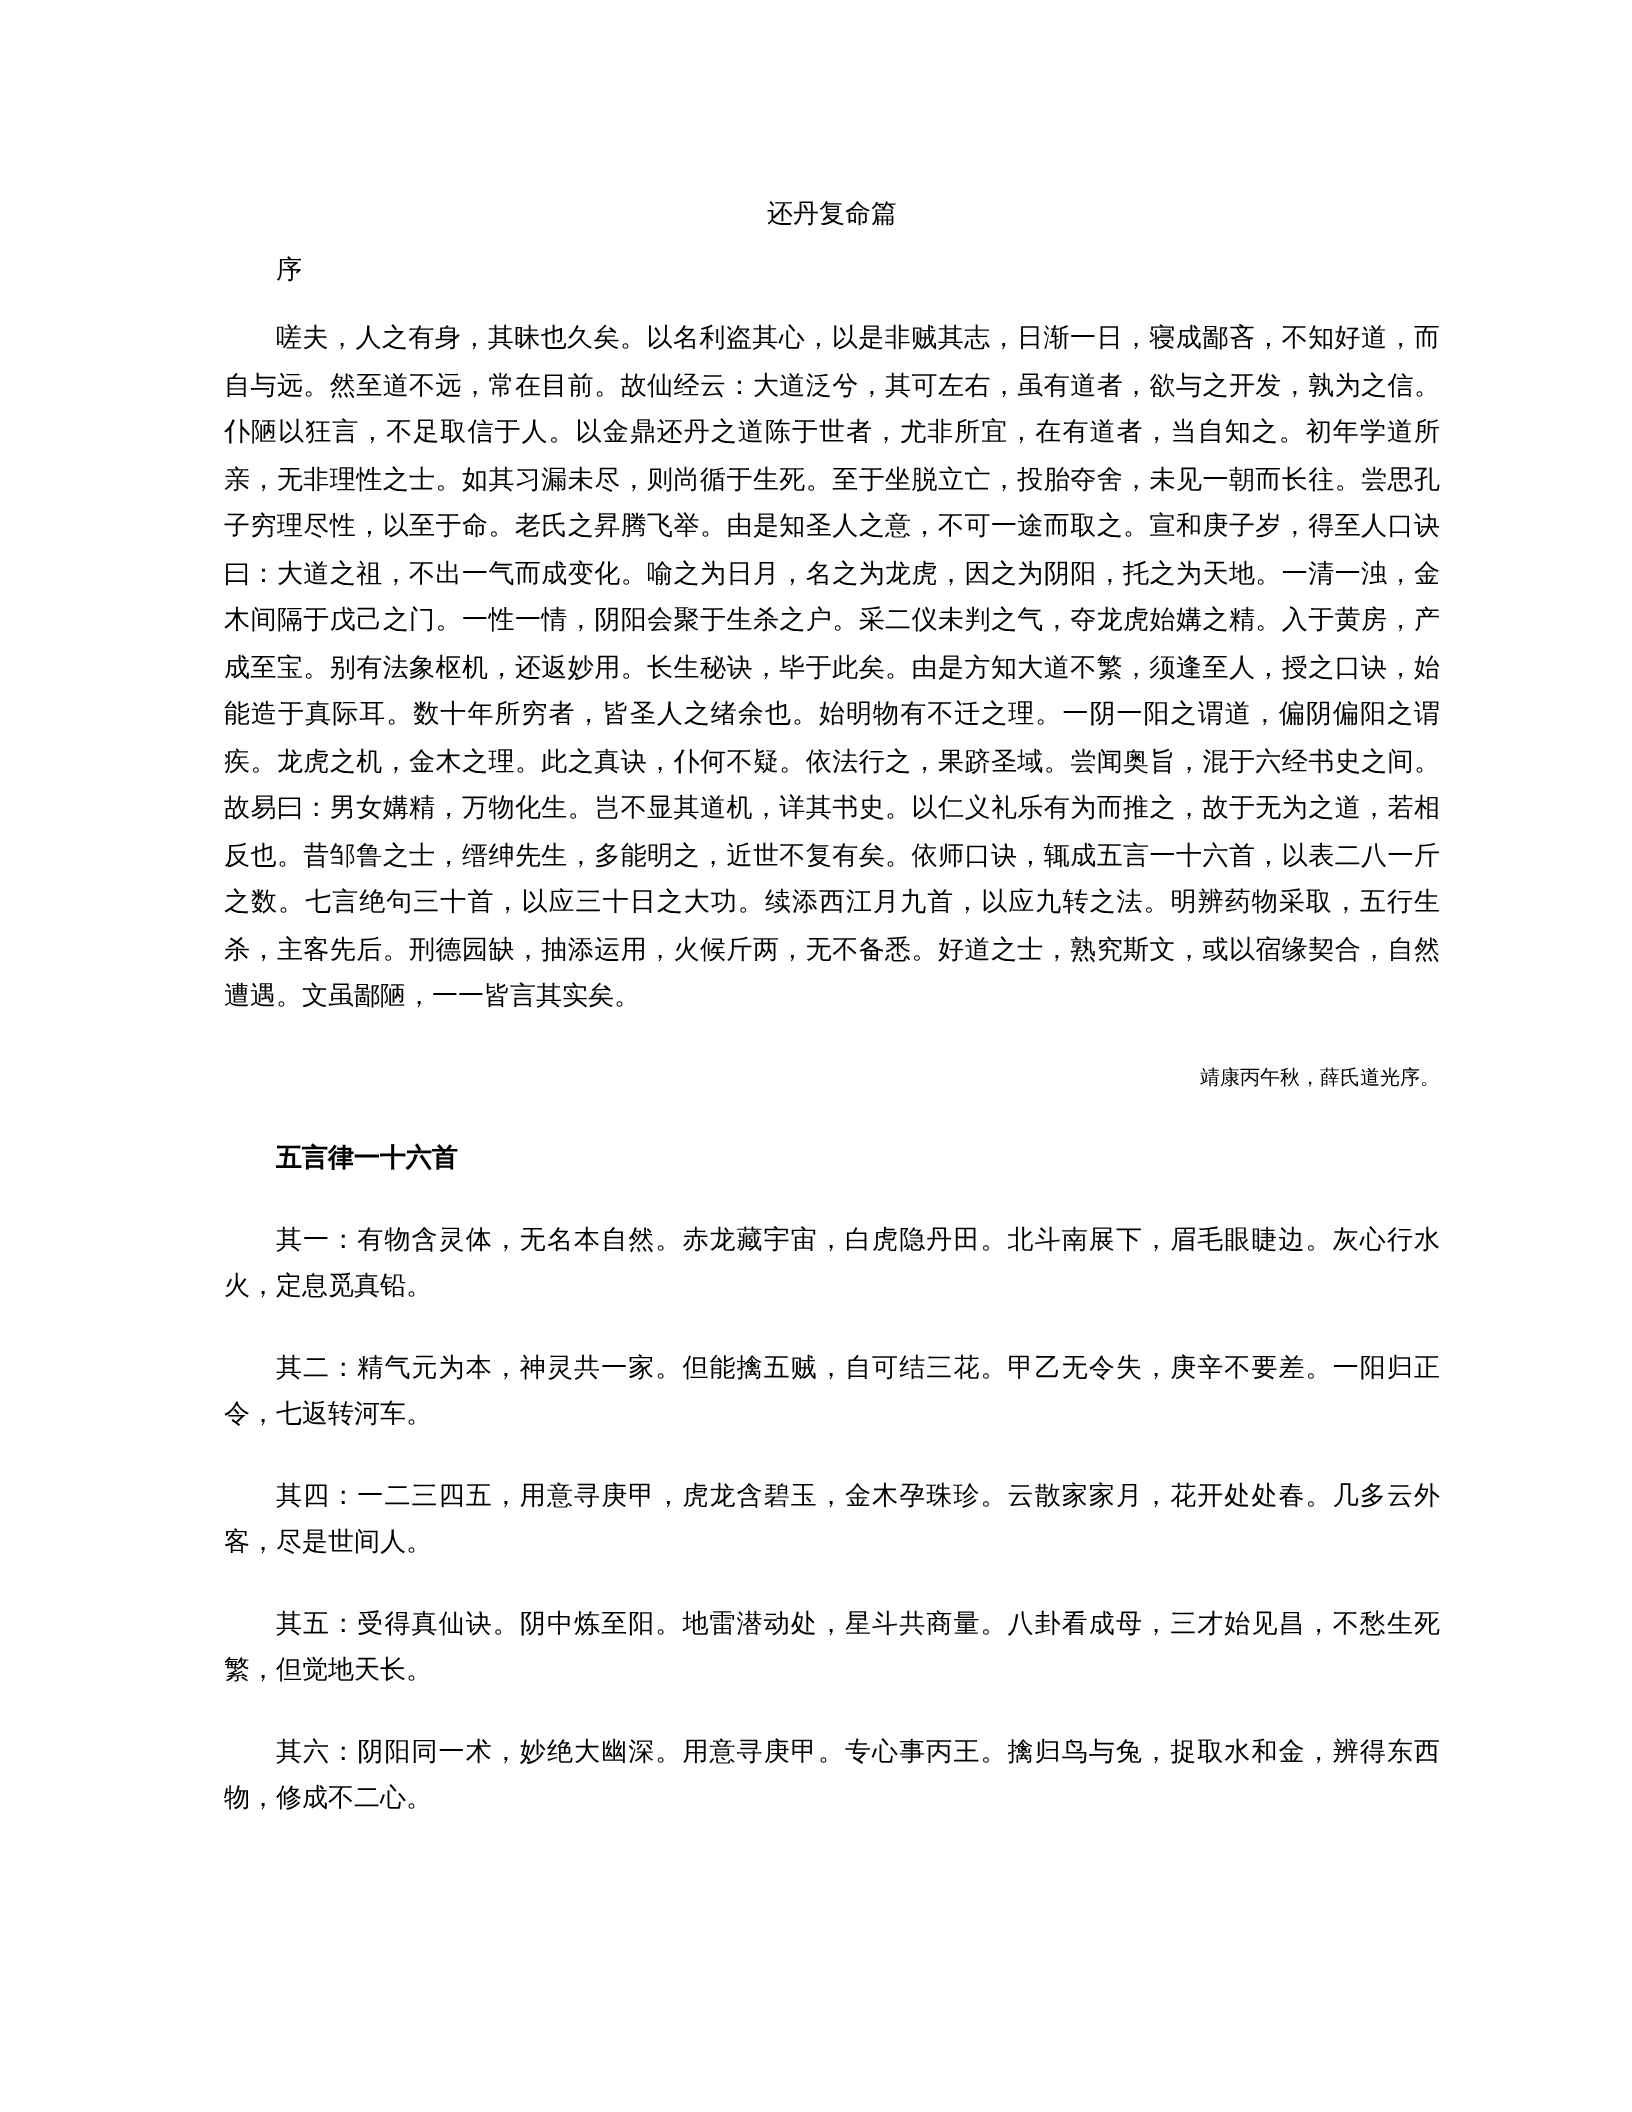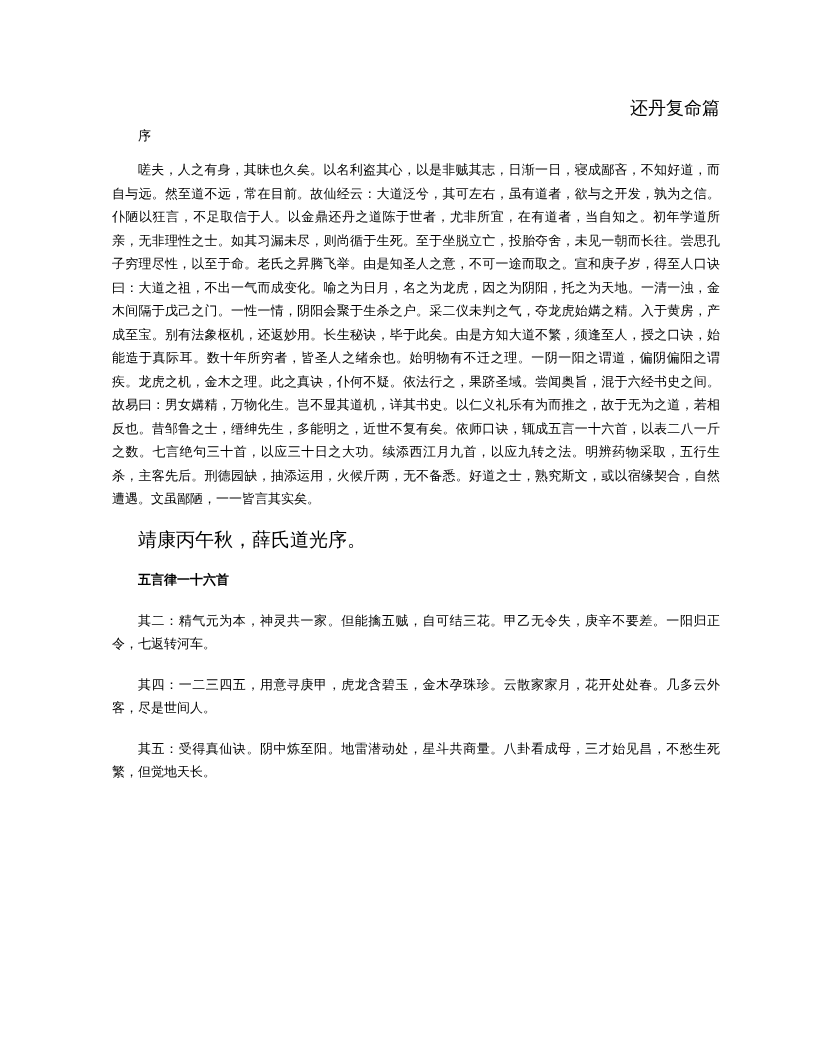--- a/index.html
+++ b/index.html
@@ -15,45 +15,46 @@
   }
   .page {
     position: relative;
     width: 816px;
     height: 1056px;
     box-sizing: border-box;
     padding: 96px 96px 96px 112px;
     background: #ffffff;
   }
   .doc-title {
-    font-size: 18px;
+    font-size: 13px;
     line-height: 24px;
     margin: 0 0 4px 0;
-    text-align: right;
+    text-align: center;
   }
   .section-head {
     font-size: 13px;
     line-height: 24px;
     margin: 0 0 10px 0;
     text-indent: 26px;
   }
   .para {
     font-size: 13px;
     line-height: 23.5px;
     margin: 0 0 17px 0;
     text-indent: 26px;
     text-align: justify;
     text-justify: inter-ideograph;
     letter-spacing: 0px;
   }
   .sig {
-    font-size: 19px;
+    font-size: 10px;
     line-height: 23.5px;
     margin: 0 0 17px 0;
     text-indent: 26px;
+    text-align: right;
   }
   .poem-head {
     font-size: 13px;
     line-height: 23.5px;
     margin: 0 0 17px 0;
     text-indent: 26px;
     font-weight: bold;
   }
   .verse {
     font-size: 13px;
@@ -72,17 +73,19 @@
   <div class="doc-title">还丹复命篇</div>
 
   <div class="section-head">序</div>
 
   <p class="para">嗟夫，人之有身，其昧也久矣。以名利盗其心，以是非贼其志，日渐一日，寝成鄙吝，不知好道，而自与远。然至道不远，常在目前。故仙经云：大道泛兮，其可左右，虽有道者，欲与之开发，孰为之信。仆陋以狂言，不足取信于人。以金鼎还丹之道陈于世者，尤非所宜，在有道者，当自知之。初年学道所亲，无非理性之士。如其习漏未尽，则尚循于生死。至于坐脱立亡，投胎夺舍，未见一朝而长往。尝思孔子穷理尽性，以至于命。老氏之昇腾飞举。由是知圣人之意，不可一途而取之。宣和庚子岁，得至人口诀曰：大道之祖，不出一气而成变化。喻之为日月，名之为龙虎，因之为阴阳，托之为天地。一清一浊，金木间隔于戊己之门。一性一情，阴阳会聚于生杀之户。采二仪未判之气，夺龙虎始媾之精。入于黄房，产成至宝。别有法象枢机，还返妙用。长生秘诀，毕于此矣。由是方知大道不繁，须逢至人，授之口诀，始能造于真际耳。数十年所穷者，皆圣人之绪余也。始明物有不迁之理。一阴一阳之谓道，偏阴偏阳之谓疾。龙虎之机，金木之理。此之真诀，仆何不疑。依法行之，果跻圣域。尝闻奥旨，混于六经书史之间。故易曰：男女媾精，万物化生。岂不显其道机，详其书史。以仁义礼乐有为而推之，故于无为之道，若相反也。昔邹鲁之士，缙绅先生，多能明之，近世不复有矣。依师口诀，辄成五言一十六首，以表二八一斤之数。七言绝句三十首，以应三十日之大功。续添西江月九首，以应九转之法。明辨药物采取，五行生杀，主客先后。刑德园缺，抽添运用，火候斤两，无不备悉。好道之士，熟究斯文，或以宿缘契合，自然遭遇。文虽鄙陋，一一皆言其实矣。</p>
 
   <p class="sig">靖康丙午秋，薛氏道光序。</p>
 
   <p class="poem-head">五言律一十六首</p>
 
+  <p class="verse">其一：有物含灵体，无名本自然。赤龙藏宇宙，白虎隐丹田。北斗南展下，眉毛眼睫边。灰心行水火，定息觅真铅。</p>
   <p class="verse">其二：精气元为本，神灵共一家。但能擒五贼，自可结三花。甲乙无令失，庚辛不要差。一阳归正令，七返转河车。</p>
   <p class="verse">其四：一二三四五，用意寻庚甲，虎龙含碧玉，金木孕珠珍。云散家家月，花开处处春。几多云外客，尽是世间人。</p>
   <p class="verse">其五：受得真仙诀。阴中炼至阳。地雷潜动处，星斗共商量。八卦看成母，三才始见昌，不愁生死繁，但觉地天长。</p>
+  <p class="verse">其六：阴阳同一术，妙绝大幽深。用意寻庚甲。专心事丙王。擒归鸟与兔，捉取水和金，辨得东西物，修成不二心。</p>
 
 </div>
 
 </body></html>

